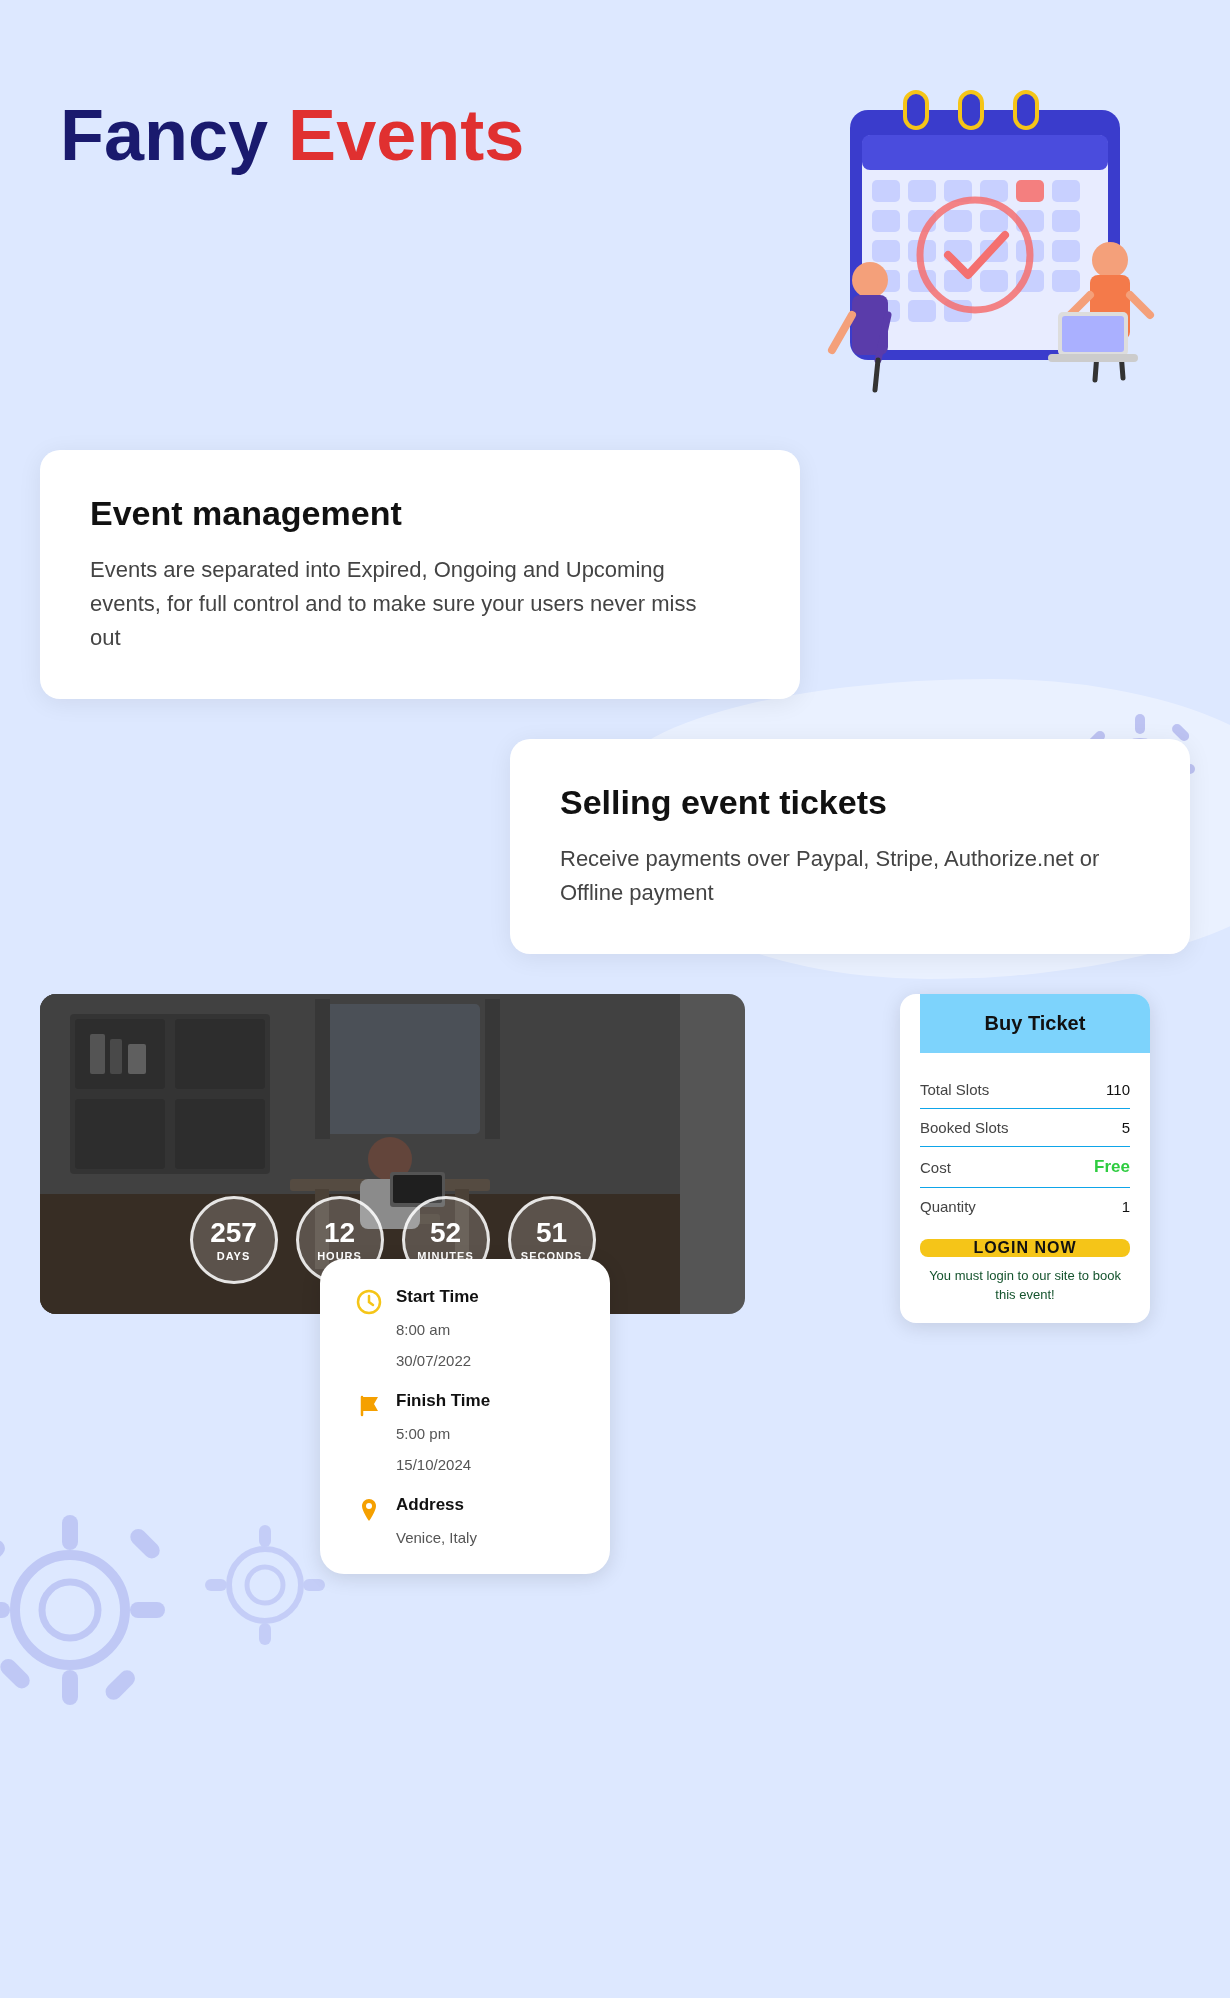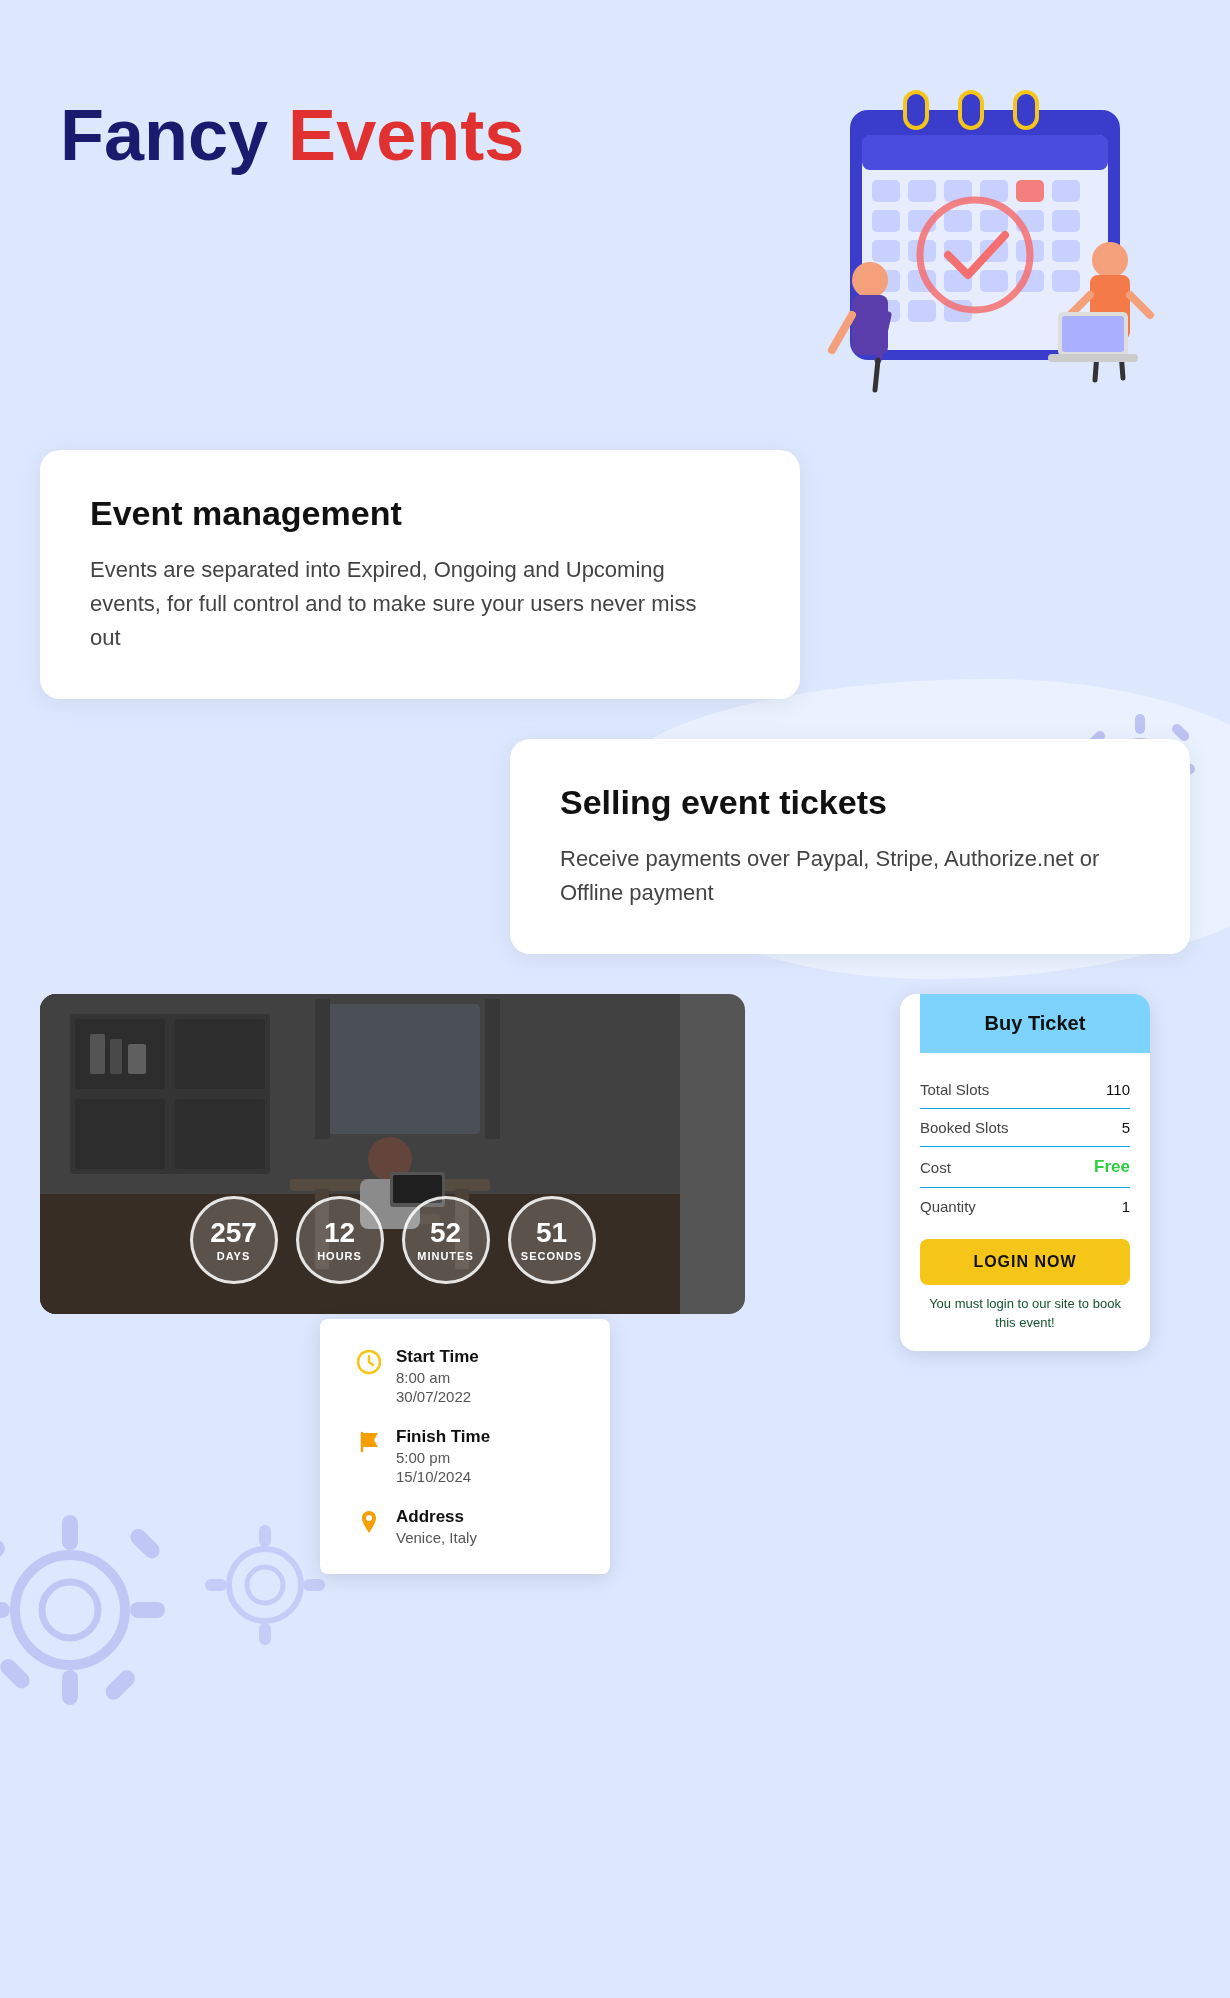--- a/index.html
+++ b/index.html
@@ -128,21 +128,21 @@
       letter-spacing: 1px;
       margin-top: 3px;
     }
 
     
     .info-card {
       position: absolute;
       bottom: -80px;
       left: 280px;
       background: #fff;
-      border-radius: 8px;
+      border-radius: 24px;
       padding: 28px 36px;
       box-shadow: 0 4px 20px rgba(0,0,0,0.12);
       width: 290px;
       z-index: 10;
     }
     .info-row {
       display: flex;
       align-items: flex-start;
       margin-bottom: 22px;
     }
@@ -155,21 +155,21 @@
       margin-top: 2px;
     }
     .info-label {
       font-size: 17px;
       font-weight: 700;
       color: #111;
     }
     .info-value {
       font-size: 15px;
       color: #555;
-      margin-top: 2px;
+      margin-top: 14px;
     }
 
     
     .buy-card {
       position: absolute;
       top: 0px;
       right: 40px;
       background: #fff;
       border-radius: 16px;
       overflow: hidden;
@@ -201,21 +201,20 @@
     .buy-row:last-of-type { border-bottom: none; }
     .buy-row-label { color: #444; }
     .buy-row-value { color: #111; font-weight: 500; }
     .buy-row-value.free { color: #2ecc40; font-weight: 700; font-size: 17px; }
     .login-btn {
       display: block;
       width: 100%;
       background: #f5c518;
       border: none;
       border-radius: 8px;
-      padding: 14px;
       font-size: 16px;
       font-weight: 800;
       letter-spacing: 1px;
       color: #111;
       cursor: pointer;
       margin-top: 14px;
       text-align: center;
     }
     .login-note {
       text-align: center;

